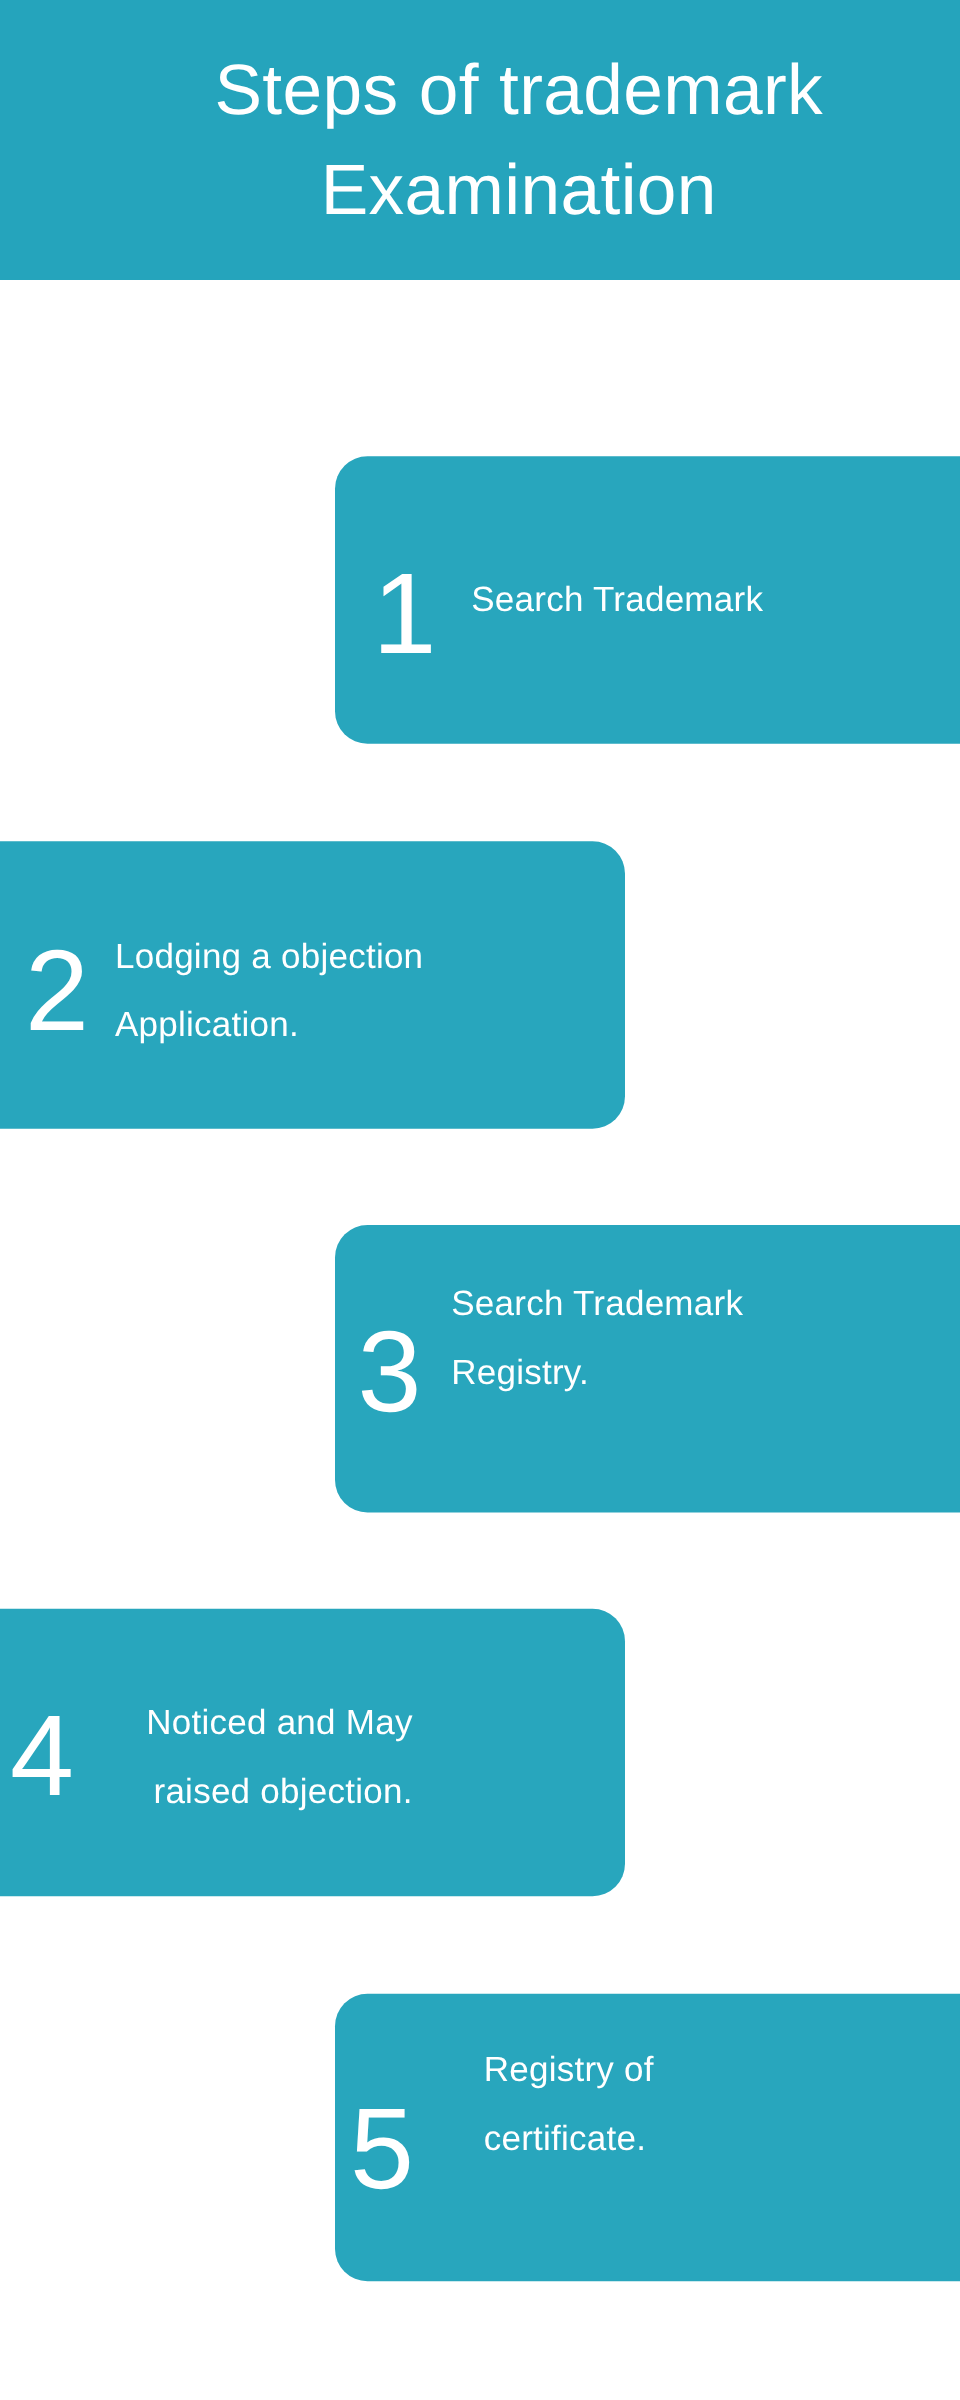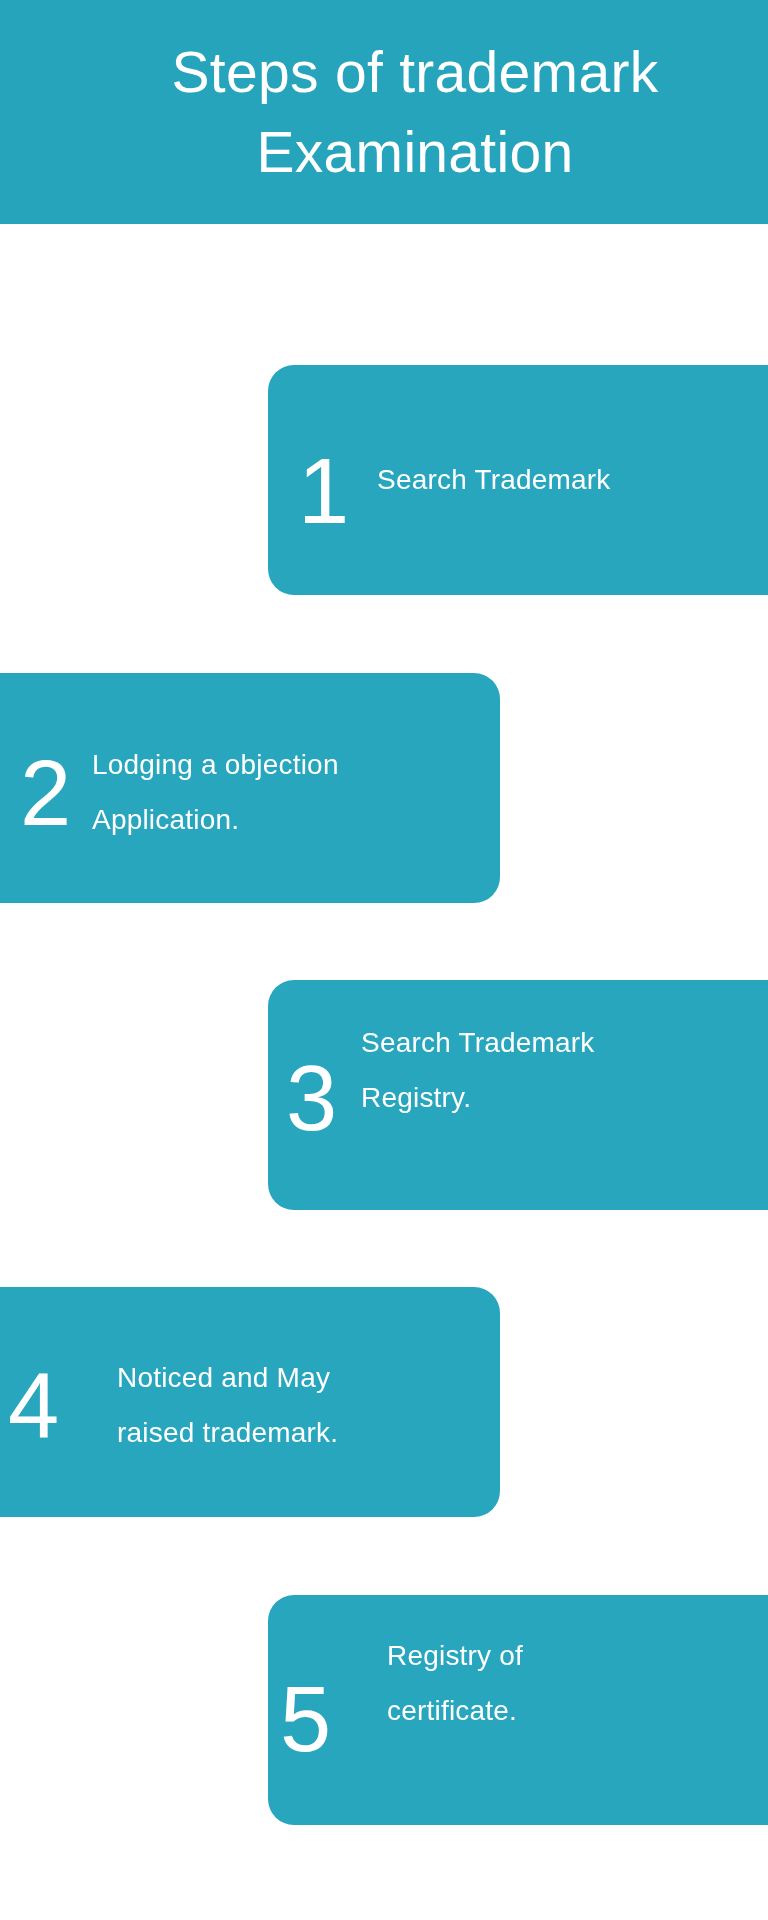--- a/index.html
+++ b/index.html
@@ -72,21 +72,21 @@
     .s2 .text { left: 122px; top: 64px; }
 
     
     .s3 { left: 268px; top: 980px; width: 530px; }
     .s3 .num { left: 18px; top: 72px; }
     .s3 .text { left: 93px; top: 35px; }
 
     
     .s4 { left: -30px; top: 1287px; width: 530px; }
     .s4 .num { left: 38px; top: 72px; }
-    .s4 .text { left: 147px; top: 63px; }
+    .s4 .text { left: 147px; top: 63px; text-align: right; }
 
     
     .s5 { left: 268px; top: 1595px; width: 530px; }
     .s5 .num { left: 12px; top: 78px; }
     .s5 .text { left: 119px; top: 33px; }
   </style>
 </head>
 <body>
 
 <div class="header">
@@ -116,21 +116,21 @@
   <div class="text">
     <span>Search Trademark</span>
     <span>Registry.</span>
   </div>
 </div>
 
 <div class="step s4">
   <div class="num">4</div>
   <div class="text">
     <span>Noticed and May</span>
-    <span>raised trademark.</span>
+    <span>raised objection.</span>
   </div>
 </div>
 
 <div class="step s5">
   <div class="num">5</div>
   <div class="text">
     <span>Registry of</span>
     <span>certificate.</span>
   </div>
 </div>

